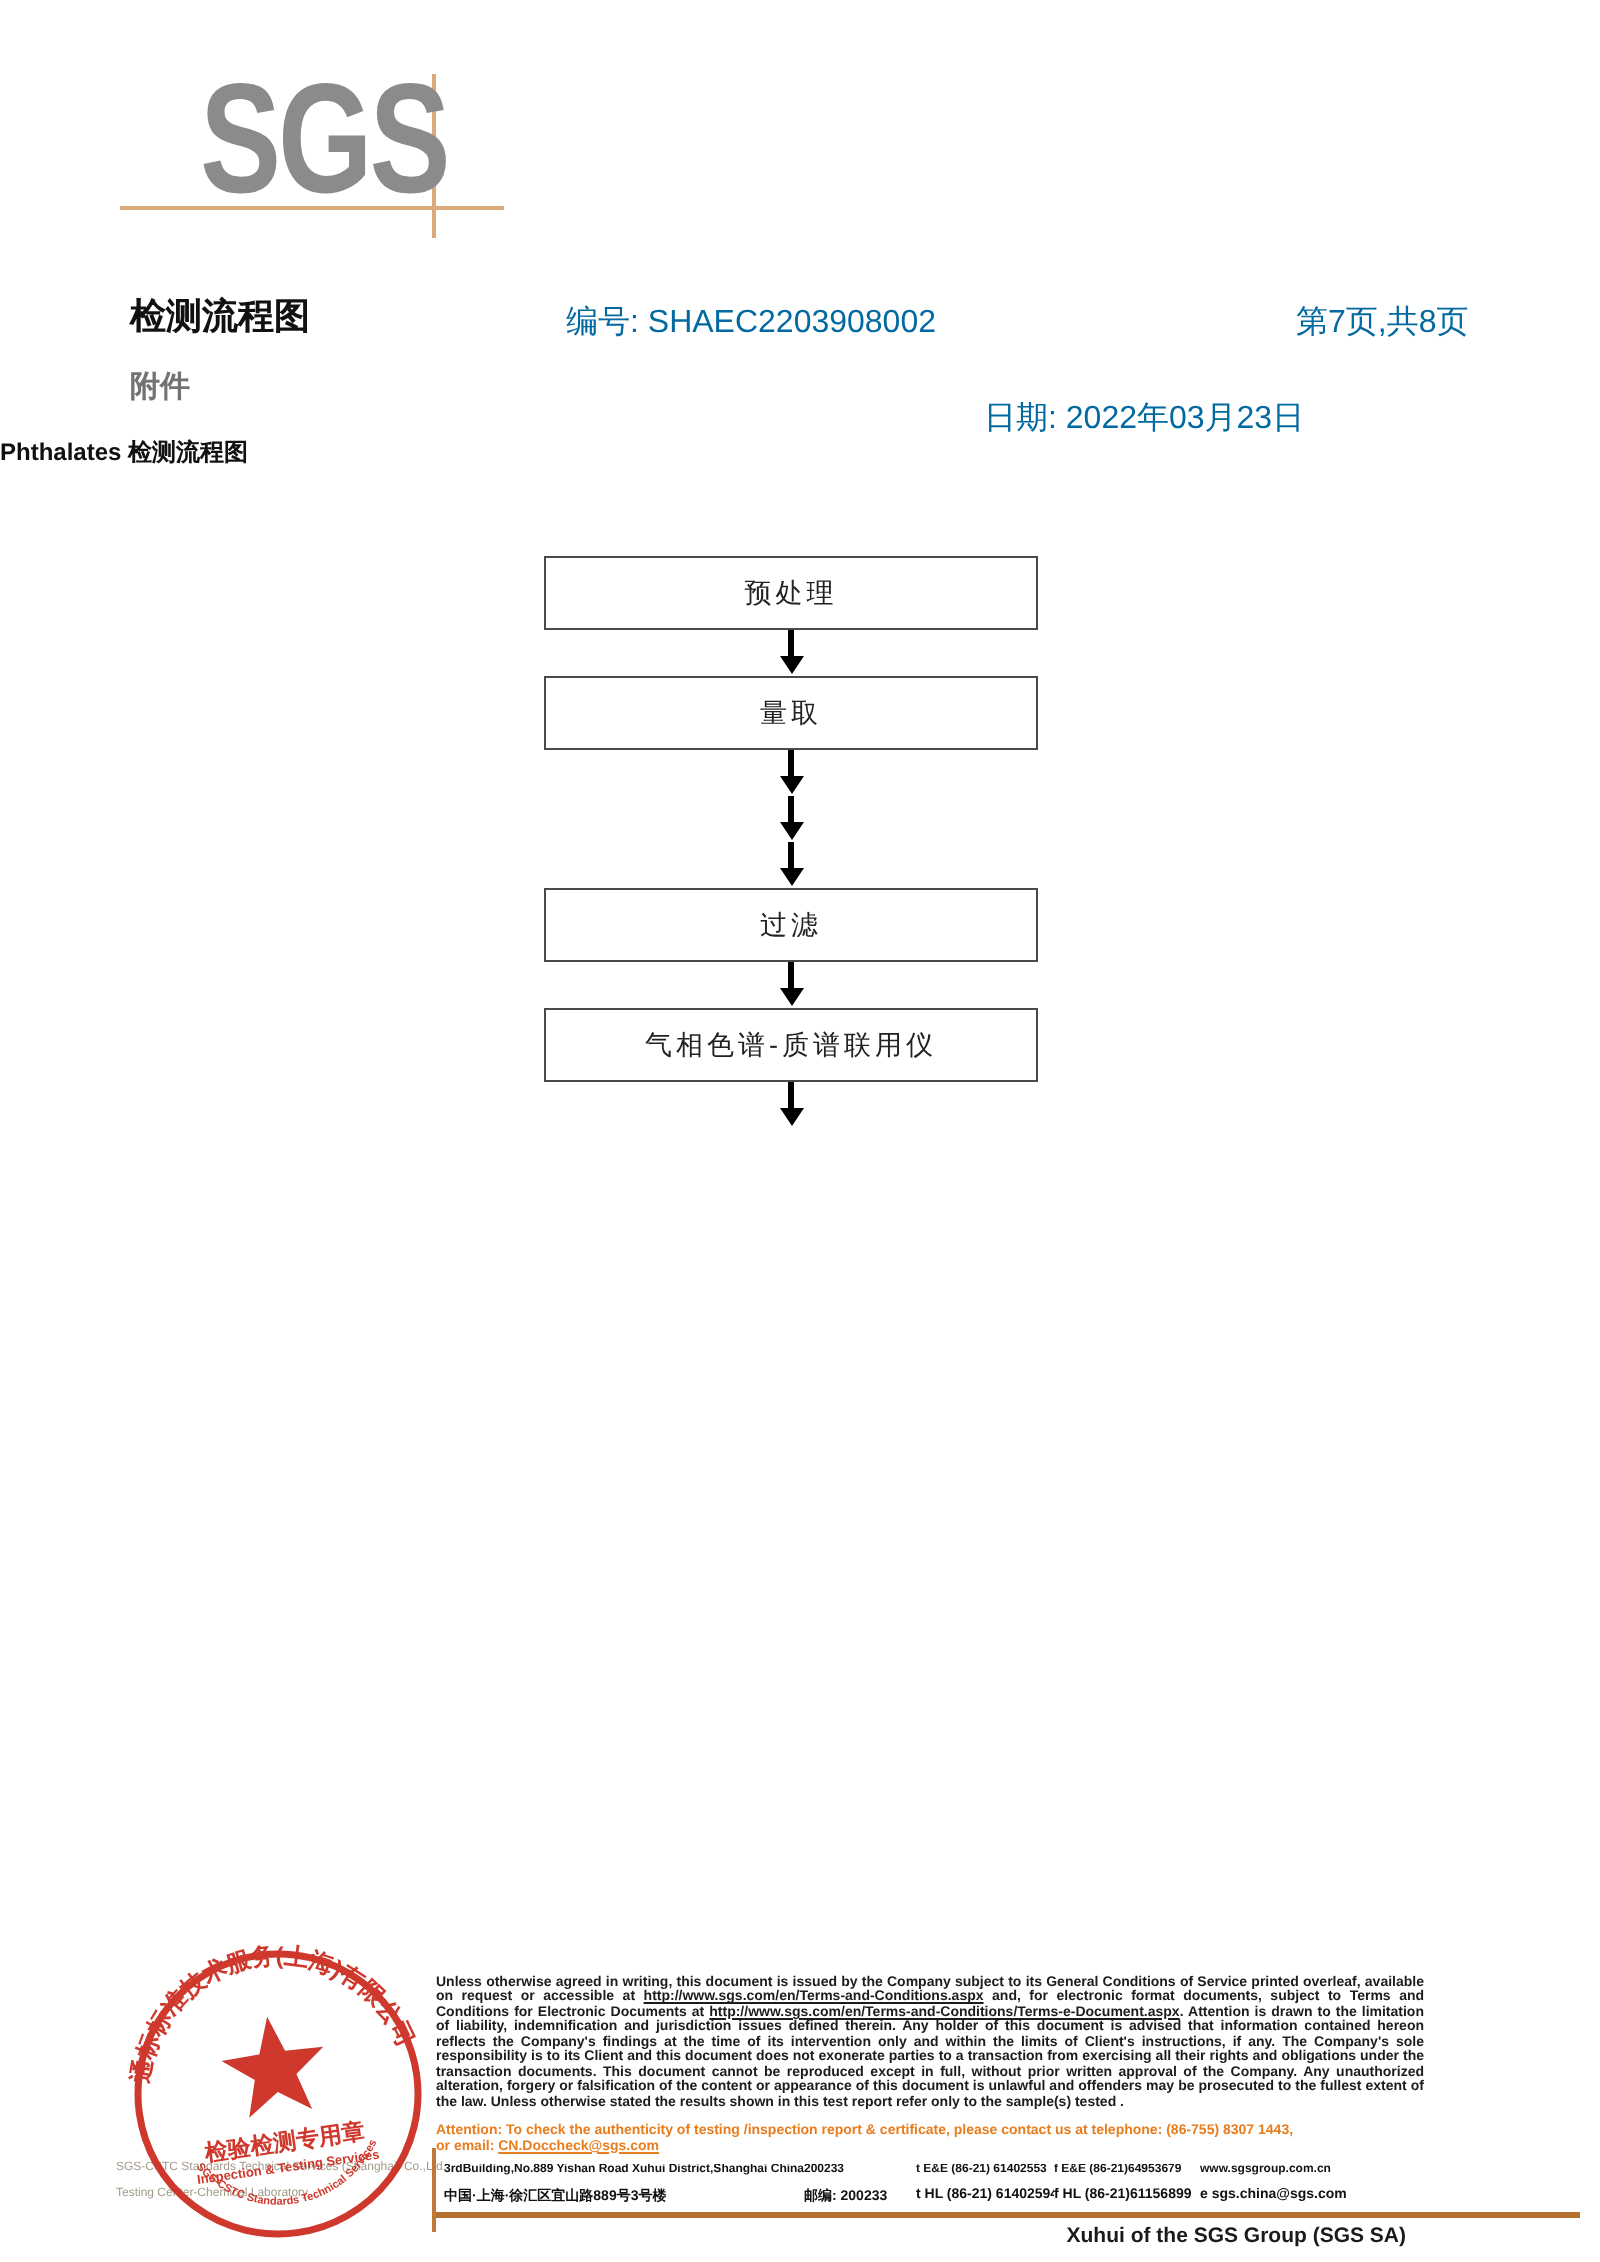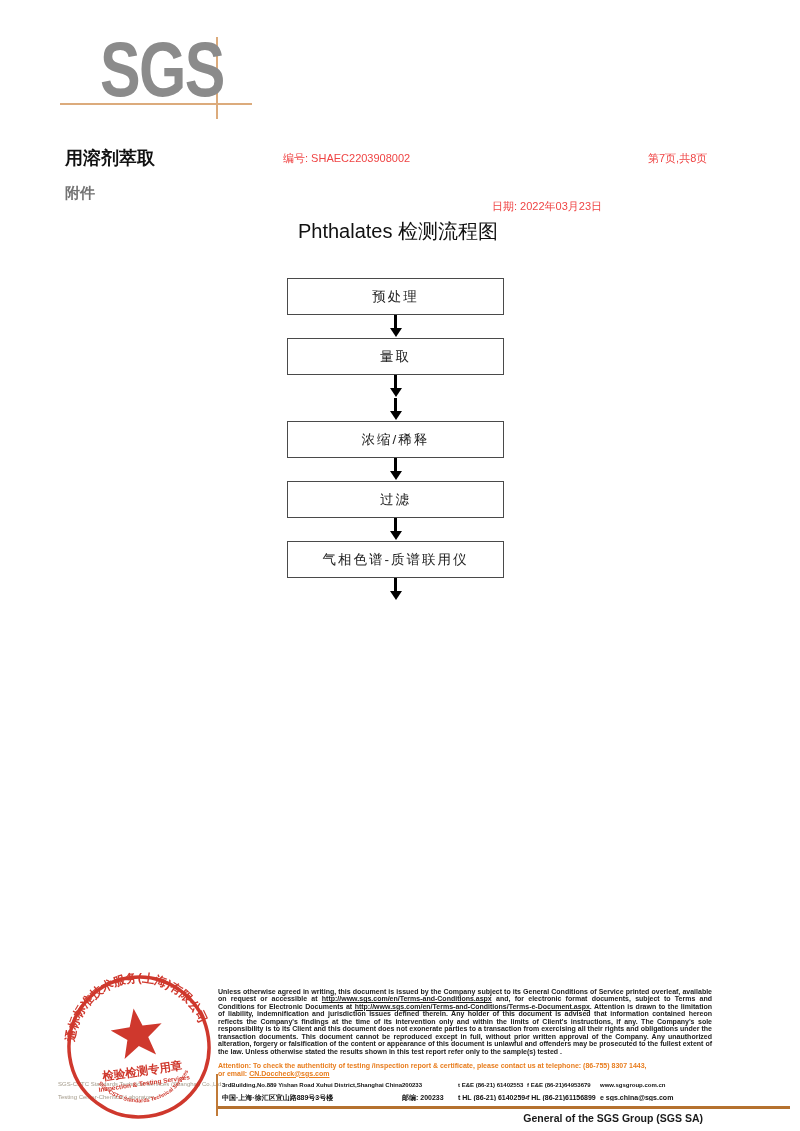--- a/index.html
+++ b/index.html
@@ -8,31 +8,31 @@
 
   
   .logo-text { position:absolute; left:100px; top:30px; font-size:78px; line-height:1;
     font-weight:bold; color:#8b8b8b; letter-spacing:-2px;
     transform:scaleX(0.78); transform-origin:left top; }
   .logo-hline { position:absolute; left:60px; top:103px; width:192px; height:2px; background:#dcab7c; }
   .logo-vline { position:absolute; left:216px; top:37px; width:2px; height:82px; background:#dcab7c; }
 
   
   .report-title { position:absolute; left:65px; top:146px; font-size:18px; font-weight:bold; color:#111; }
-  .hdr { position:absolute; top:151px; font-size:11px; color:#ef4444; white-space:nowrap; }
+  .hdr { position:absolute; top:151px; font-size:16px; color:#0369a1; white-space:nowrap; }
   .hdr-no   { left:283px; }
   .hdr-date { left:492px;margin-top:48px; }
   .hdr-page { left:648px; }
   .attachment { position:absolute; left:65px; top:184px; font-size:15px; font-weight:bold; color:#737373; }
 
   
-  .flow-title { position:absolute; left:0; top:218px; width:796px; text-align:center;
-    font-size:20px; font-weight:normal; color:#111; }
+  .flow-title { position:absolute; left:0; top:218px; width:796px; text-align:left;
+    font-size:12px; font-weight:bold; color:#111; }
   .flow { position:absolute; left:287px; top:278px; width:217px; display:flex; flex-direction:column; align-items:center; }
-  .fbox { width:217px; height:37px; border:1px solid #4a4a4a; background:#fff;
+  .fbox { width:247px; height:37px; border:1px solid #4a4a4a; background:#fff;
     display:flex; align-items:center; justify-content:center;
     font-size:13.5px; letter-spacing:2px; color:#222; }
   .arrow { height:23px; display:flex; flex-direction:column; align-items:center; justify-content:flex-start; }
   .arrow .stem { width:3px; height:13px; background:#000; }
   .arrow .head { width:0; height:0; border-left:6px solid transparent; border-right:6px solid transparent; border-top:9px solid #000; }
 
   
   .company-en { position:absolute; left:58px; font-size:6px; color:#a39a8a; white-space:nowrap; z-index:1; }
   .company-en.l1 { top:1081px; }
   .company-en.l2 { top:1094px; }
@@ -59,21 +59,21 @@
 </style>
 </head>
 <body>
 
 <div class="page">
 
   <div class="logo-hline"></div>
   <div class="logo-vline"></div>
   <div class="logo-text">SGS</div>
 
-  <div class="report-title">用溶剂萃取</div>
+  <div class="report-title">检测流程图</div>
   <div class="hdr hdr-no">编号: SHAEC2203908002</div>
   <div class="hdr hdr-date">日期: 2022年03月23日</div>
   <div class="hdr hdr-page">第7页,共8页</div>
   <div class="attachment">附件</div>
 
   <div class="flow-title">Phthalates 检测流程图</div>
 
   <div class="flow">
     <div class="fbox">预处理</div>
     <div class="arrow">
@@ -82,21 +82,20 @@
       </div>
     <div class="fbox">量取</div>
     <div class="arrow">
         <div class="stem"></div>
         <div class="head"></div>
       </div>
     <div class="arrow">
         <div class="stem"></div>
         <div class="head"></div>
       </div>
-    <div class="fbox">浓缩/稀释</div>
     <div class="arrow">
         <div class="stem"></div>
         <div class="head"></div>
       </div>
     <div class="fbox">过滤</div>
     <div class="arrow">
         <div class="stem"></div>
         <div class="head"></div>
       </div>
     <div class="fbox">气相色谱-质谱联用仪</div>
@@ -143,15 +142,15 @@
       <div>中国·上海·徐汇区宜山路889号3号楼</div>
       <div>邮编: 200233</div>
       <div>t HL (86-21) 61402594</div>
       <div>f HL (86-21)61156899</div>
       <div>e sgs.china@sgs.com</div>
     </div>
   </div>
 
   <div class="footer-vline"></div>
   <div class="footer-hline"></div>
-  <div class="member">General of the SGS Group (SGS SA)</div>
+  <div class="member">Xuhui of the SGS Group (SGS SA)</div>
 
 </div>
 
 </body></html>

